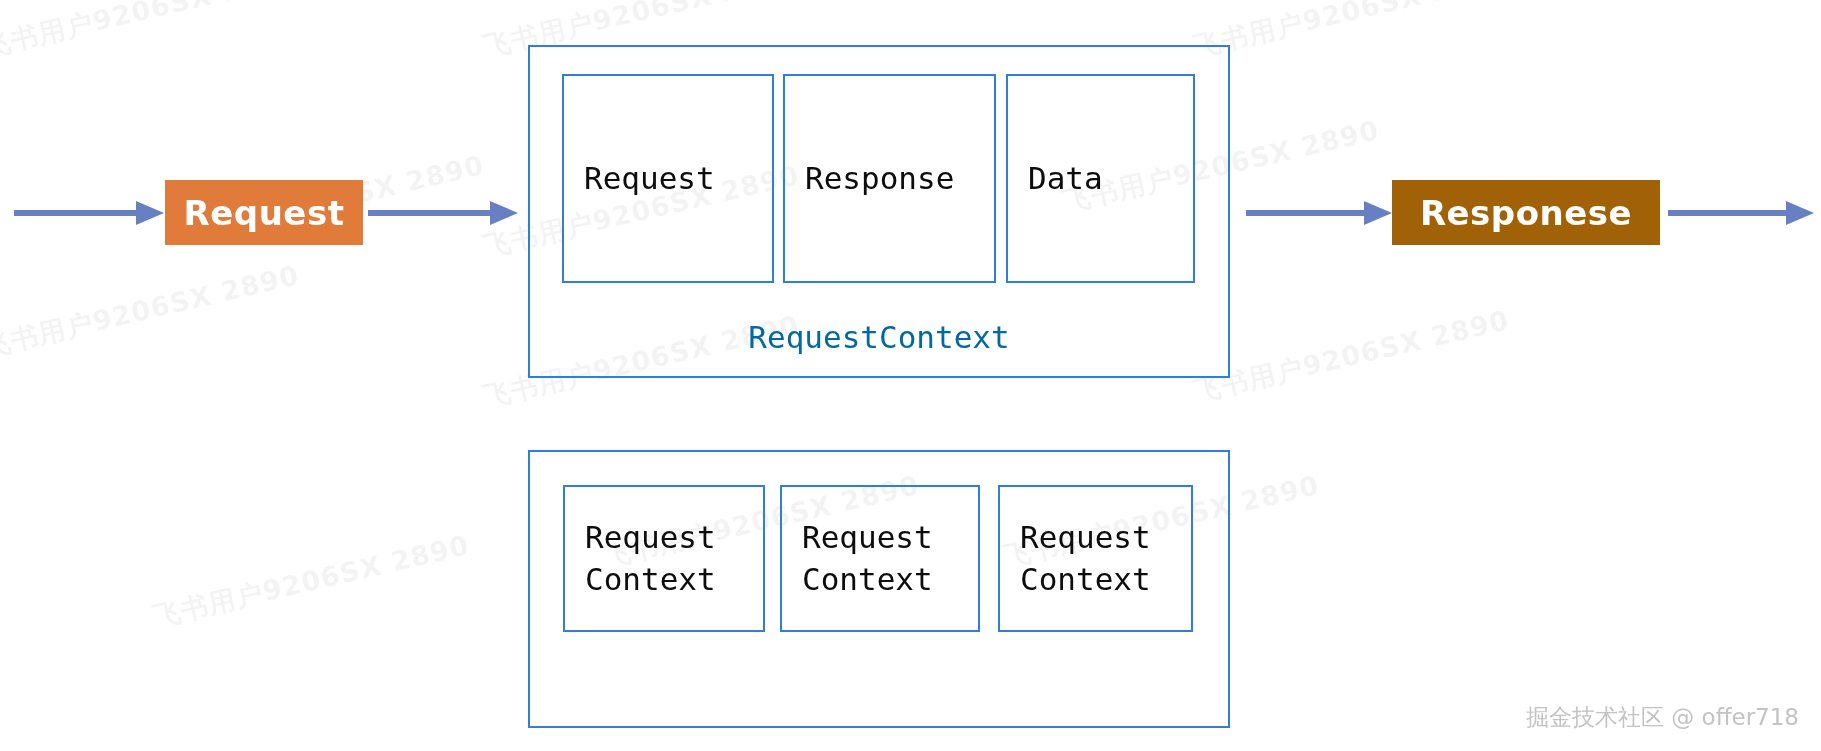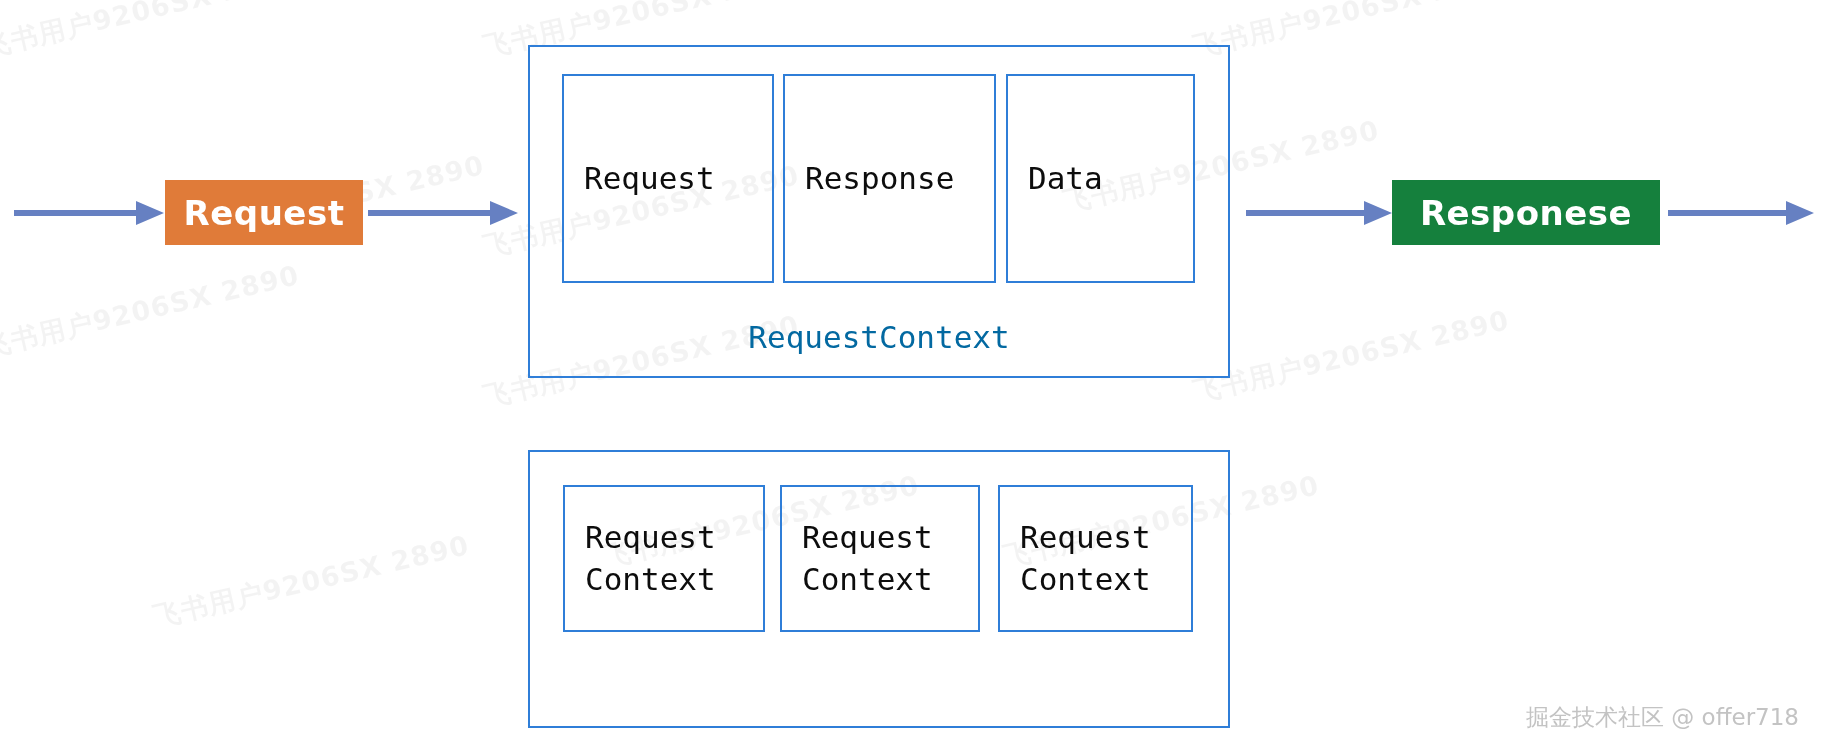--- a/index.html
+++ b/index.html
@@ -61,21 +61,21 @@
     top: 180px;
     width: 198px;
     height: 65px;
     background: #e07b39;
   }
   .chip-response {
     left: 1392px;
     top: 180px;
     width: 268px;
     height: 65px;
-    background: #15803d;
+    background: #a16207;
   }
 
   
   .arrow {
     position: absolute;
     height: 30px;
     pointer-events: none;
   }
   .arrow svg { display: block; overflow: visible; }
 

